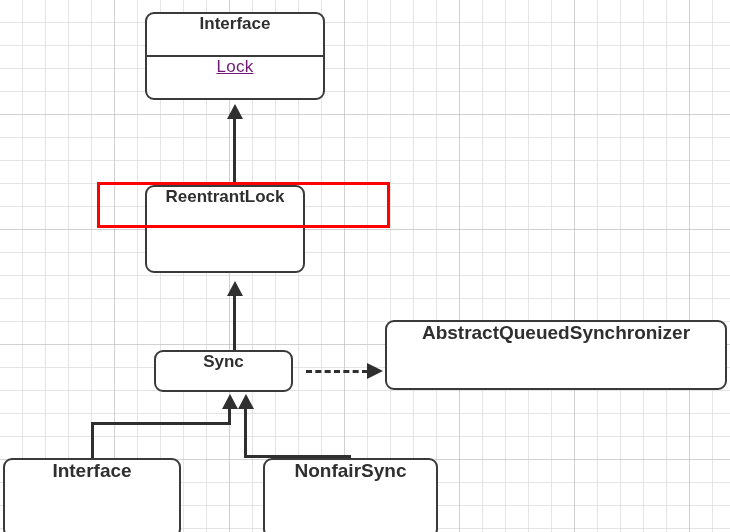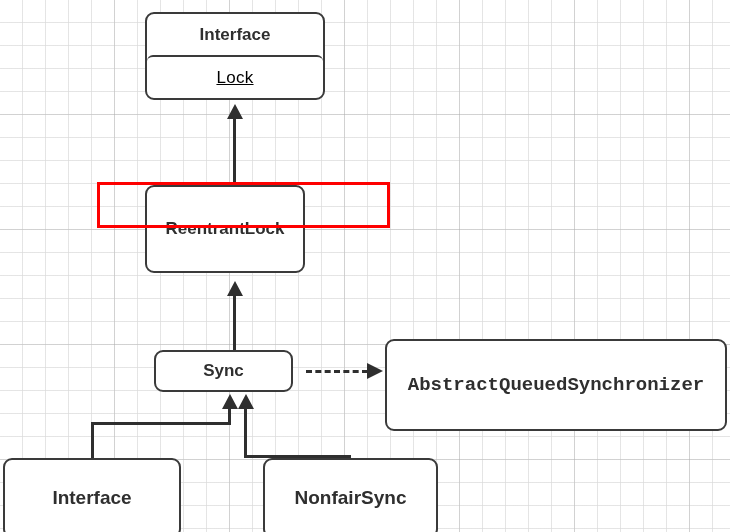--- a/index.html
+++ b/index.html
@@ -34,39 +34,38 @@
     background: #ffffff;
     border: 2.5px solid #3a3a3a;
     border-radius: 9px;
     display: flex;
     flex-direction: column;
     z-index: 4;
   }
   .node .row {
     flex: 1 1 auto;
     display: flex;
-    align-items: center;
+    align-items: flex-start;
     justify-content: center;
     text-align: center;
     padding: 0 8px;
     white-space: nowrap;
-    border-radius: 6px;
   }
   .node .row.divider {
     border-top: 2.5px solid #3a3a3a;
   }
   .title-text {
     font-weight: bold;
     font-size: 17px;
     color: #2f2f2f;
   }
   .attr-text {
     font-weight: normal;
     font-size: 17px;
-    color: #000000;
+    color: #701a75;
     letter-spacing: 0.3px;
     text-decoration: underline;
   }
   .big-title {
     font-weight: bold;
     font-size: 19px;
     color: #2f2f2f;
   }
 
   
@@ -152,21 +151,21 @@
   </div>
 
   <div class="annotation-rect" style="left:97px; top:182px; width:293px; height:46px;"></div>
 
   <div class="node" style="left:154px; top:350px; width:139px; height:42px;">
     <div class="row">
       <span class="title-text">Sync</span>
     </div>
   </div>
 
-  <div class="node" style="left:385px; top:339px; width:342px; height:92px;font-family:Liberation Mono, monospace;">
+  <div class="node" style="left:385px; top:320px; width:342px; height:70px;">
     <div class="row">
       <span class="big-title">AbstractQueuedSynchronizer</span>
     </div>
   </div>
 
   <div class="node" style="left:3px; top:458px; width:178px; height:80px;">
     <div class="row">
       <span class="big-title">Interface</span>
     </div>
   </div>

